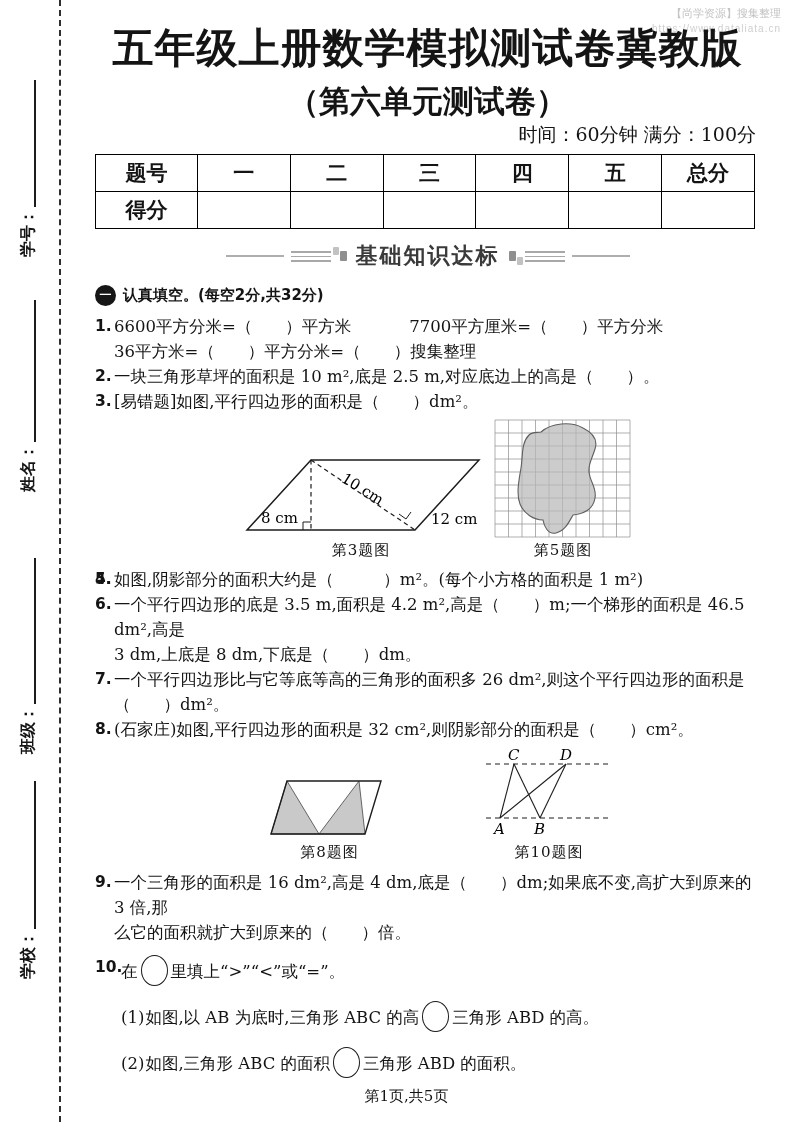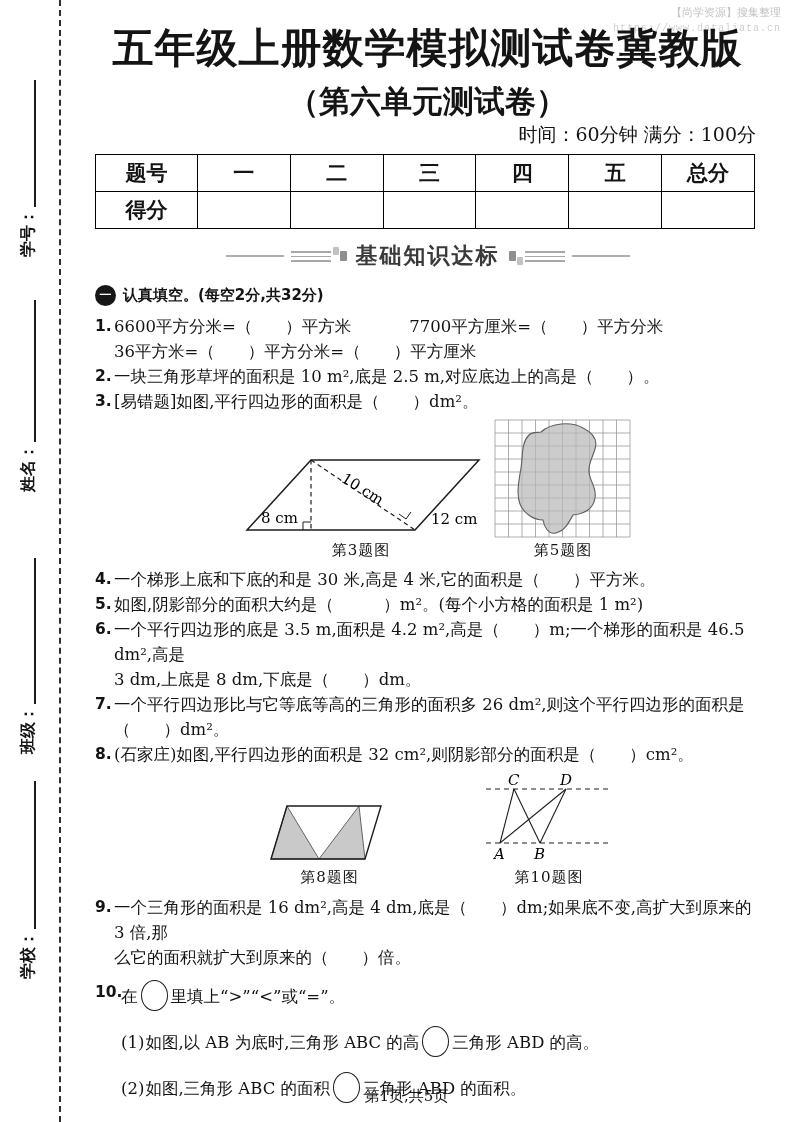--- a/index.html
+++ b/index.html
@@ -1,21 +1,21 @@
 <!DOCTYPE html>
 <html><head>
 <meta charset="utf-8">
 <style>
   html,body{margin:0;padding:0;background:#ffffff;}
   .page{position:relative;width:793px;height:1122px;background:#fff;overflow:hidden;
         font-family:"DejaVu Serif","Liberation Serif",serif;color:#141414;}
 
   
   .watermark{position:absolute;top:6px;right:12px;text-align:right;color:#c3c3c3;
-             font-family:Liberation Mono, monospace;font-size:11px;line-height:15px;}
+             font-family:Liberation Sans, sans-serif;font-size:11px;line-height:15px;}
   .watermark .url{letter-spacing:1px;font-size:10px;color:#cfcfcf;}
 
   
   .bind-line{position:absolute;left:59px;top:0;height:1122px;width:0;border-left:2.4px dashed #2e2e2e;}
   .side-item{position:absolute;display:flex;align-items:center;height:24px;
              transform:rotate(-90deg);transform-origin:0 0;
              font-weight:700;font-size:16px;white-space:nowrap;}
   .side-line{flex:1;height:0;border-bottom:2px solid #1c1c1c;align-self:flex-end;margin-bottom:4px;margin-left:2px;}
 
   
@@ -143,21 +143,21 @@
     <div class="part-head">
       <span class="num-circle">一</span>
       <span class="part-title">认真填空。(每空2分,共32分)</span>
     </div>
 
     <div class="q first">
       <span class="qno">1.</span>
       <span>6600平方分米=（　　）平方米</span><span class="gap"></span><span>7700平方厘米=（　　）平方分米</span>
     </div>
     <div class="q">
-      <span>36平方米=（　　）平方分米=（　　）平方厘米</span>
+      <span>36平方米=（　　）平方分米=（　　）搜集整理</span>
     </div>
 
     <div class="q">
       <span class="qno">2.</span>
       <span>一块三角形草坪的面积是 10 m²,底是 2.5 m,对应底边上的高是（　　）。</span>
     </div>
 
     <div class="q">
       <span class="qno">3.</span>
       <span>[易错题]如图,平行四边形的面积是（　　）dm²。</span>
@@ -203,21 +203,20 @@
               <line x1="2" y1="119" x2="137" y2="119"></line>
           </g>
           <path d="M48 14 C 58 5, 78 3, 90 10 C 100 15, 105 22, 102 31 C 99 41, 95 46, 96 54 C 97 64, 104 70, 102 80 C 100 92, 90 96, 80 97 C 76 104, 72 113, 63 115 C 55 117, 51 108, 50 102 C 41 102, 31 96, 27 86 C 23 76, 26 62, 28 50 C 30 38, 28 25, 36 17 C 40 13, 44 15, 48 14 Z" fill="#b9b9b9" fill-opacity="0.72" stroke="#5f5f5f" stroke-width="1.1"></path>
         </svg>
         <div class="figcap">第5题图</div>
       </div>
     </div>
 
     <div class="q" style="margin-top:7px">
       <span class="qno">4.</span>
-      <span>一个梯形上底和下底的和是 30 米,高是 4 米,它的面积是（　　）平方米。</span>
     </div>
 
     <div class="q">
       <span class="qno">5.</span>
       <span>如图,阴影部分的面积大约是（　　　）m²。(每个小方格的面积是 1 m²)</span>
     </div>
 
     <div class="q">
       <span class="qno">6.</span>
       <span>一个平行四边形的底是 3.5 m,面积是 4.2 m²,高是（　　）m;一个梯形的面积是 46.5 dm²,高是</span>

